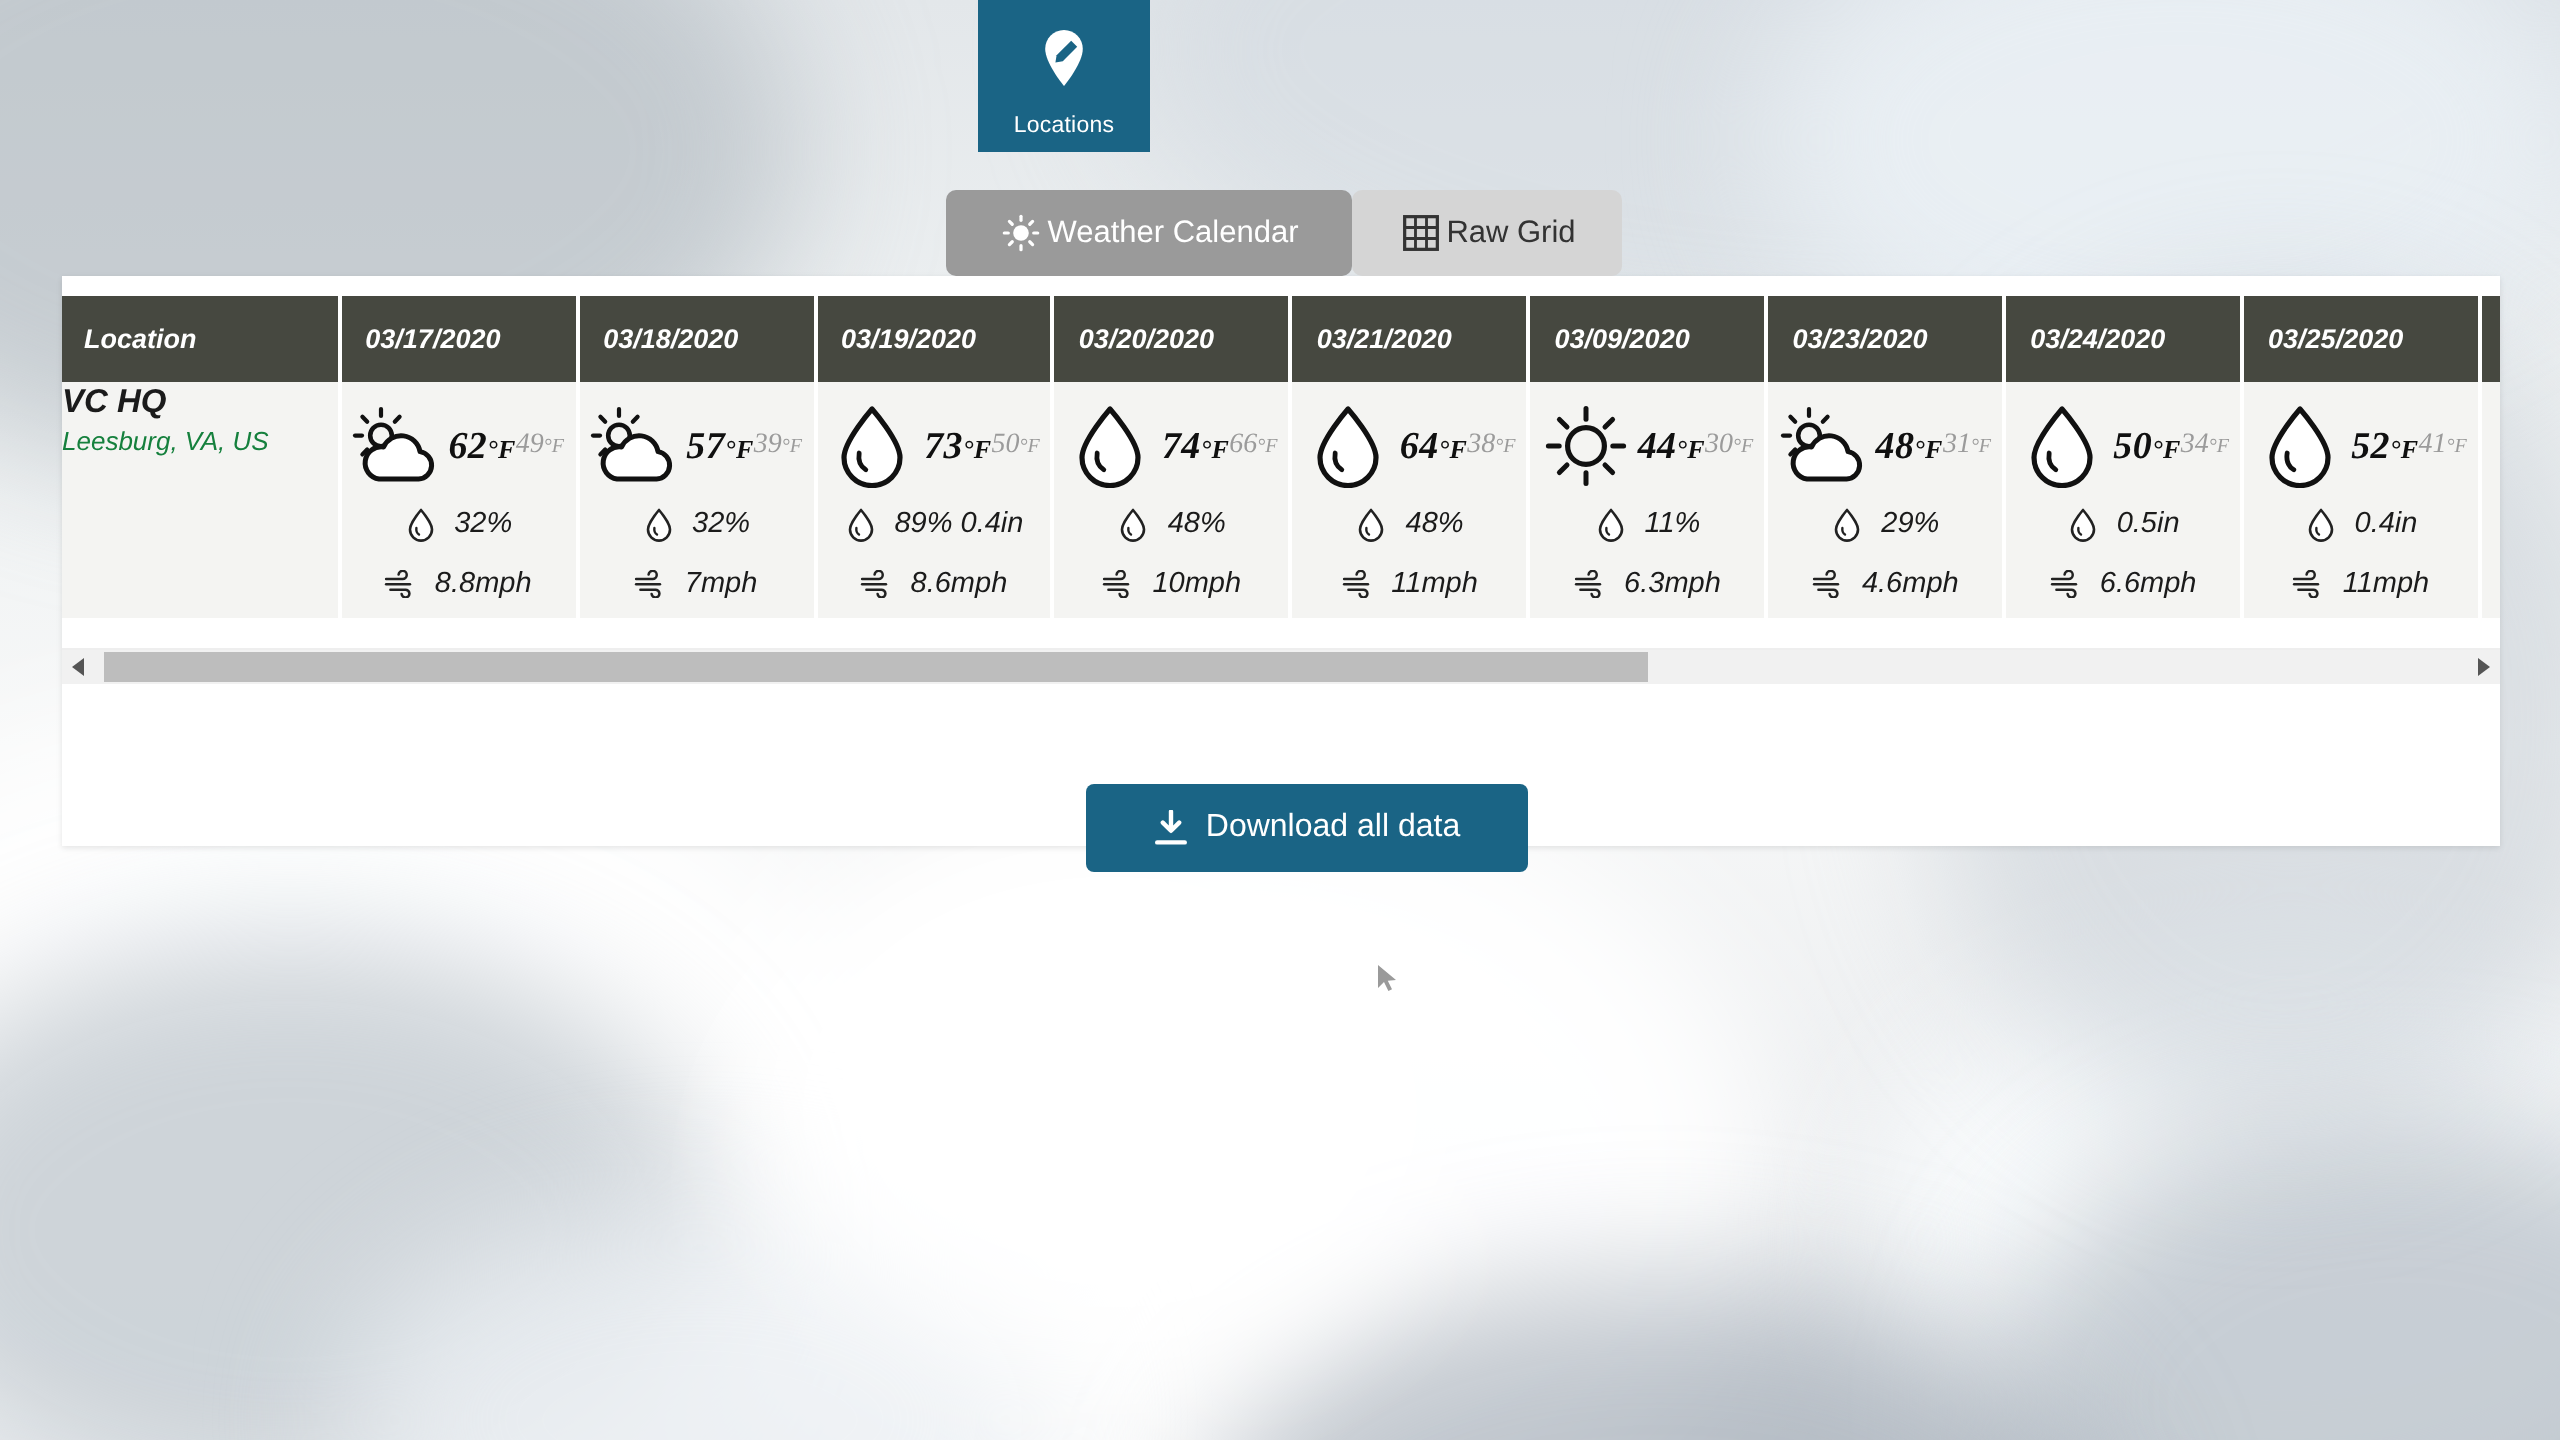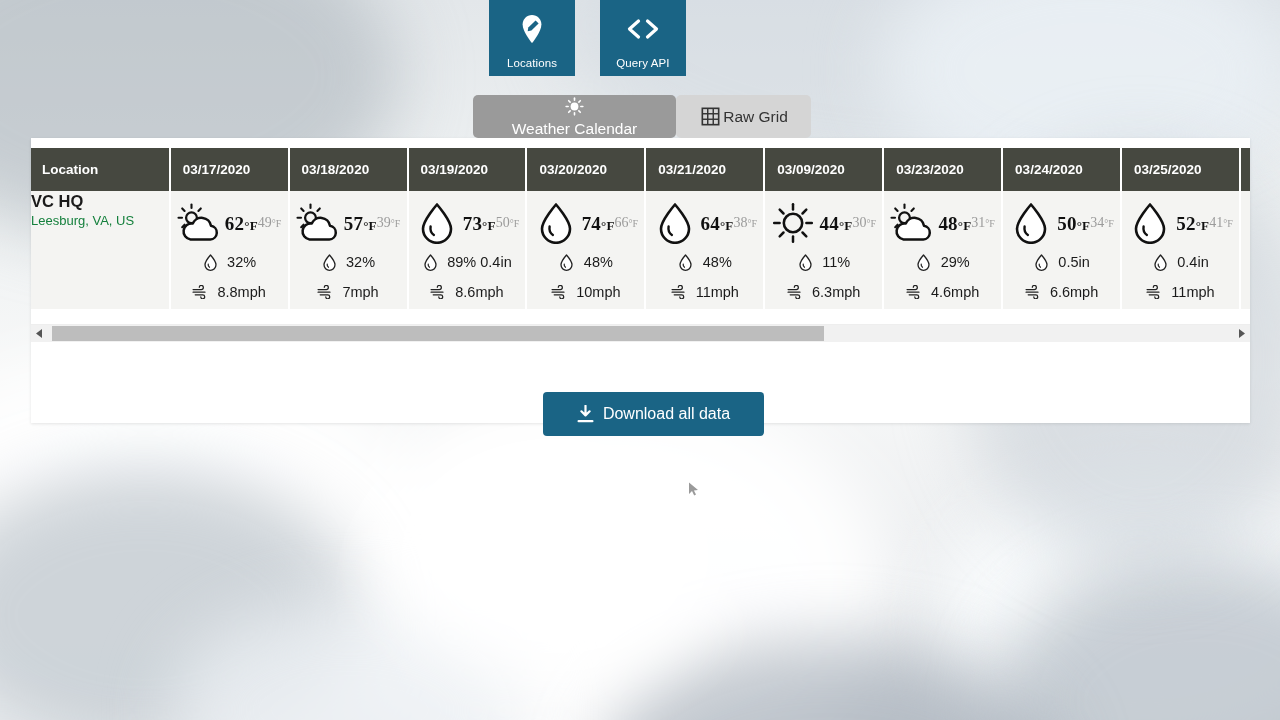--- a/index.html
+++ b/index.html
@@ -34,28 +34,28 @@
   
   .tabs{
     position:absolute;top:95px;left:473px;width:338px;height:43px;
     display:flex;z-index:5;
   }
   .tab{
     display:flex;align-items:center;justify-content:center;gap:2px;
     border-radius:5px;cursor:pointer;box-sizing:border-box;
     font-size:15.5px;
   }
-  .tab.active{width:203px;background:#9a9a9a;color:#ffffff;flex-direction:column;}
+  .tab.active{width:203px;background:#9a9a9a;color:#ffffff;}
   .tab.inactive{width:135px;background:#d5d5d5;color:#333333;}
   .tab .tic{display:flex;align-items:center;justify-content:center;width:22px;height:22px;}
 
   
   .panel{
     position:absolute;left:31px;top:138px;width:1219px;height:285px;
-    background:#ffffff;z-index:4;box-shadow:0 1px 3px rgba(0,0,0,.10);
+    background:#ffffff;z-index:4;box-shadow:0 1px 3px rgba(0,0,0,.10);font-style:italic;
   }
 
   .table-wrap{position:absolute;left:0;top:10px;width:1219px;height:310px;overflow:hidden;}
   .wtable{border-collapse:separate;border-spacing:0;table-layout:fixed;width:1329px;}
 
   .wtable thead th{
     background:#464840;color:#ffffff;font-size:13.5px;font-weight:bold;
     height:43px;text-align:left;padding:0 0 0 12px;box-sizing:border-box;
     border-right:2px solid #ffffff;white-space:nowrap;
   }
@@ -129,29 +129,20 @@
     <span class="ic">
       <svg width="26" height="30" viewBox="0 0 26 30">
         <path d="M13 1C7.8 1 3.6 5.2 3.6 10.4c0 6.9 8.1 17 9.4 18.6 1.3-1.6 9.4-11.7 9.4-18.6C22.4 5.2 18.2 1 13 1z" fill="#ffffff"></path>
         <path d="M16.6 6.4 9.3 13.6l-.6 3.7 3.7-.7 7.2-7.2z" fill="#1a6485"></path>
       </svg>
     </span>
     <span class="lbl">Locations</span>
   </button>
 
 
-  <button class="act-btn">
-    <span class="ic">
-      <svg width="34" height="22" viewBox="0 0 34 22">
-        <path d="M12.5 3 3.5 11l9 8" fill="none" stroke="#ffffff" stroke-width="3.2" stroke-linecap="round" stroke-linejoin="round"></path>
-        <path d="M21.5 3l9 8-9 8" fill="none" stroke="#ffffff" stroke-width="3.2" stroke-linecap="round" stroke-linejoin="round"></path>
-      </svg>
-    </span>
-    <span class="lbl">Query API</span>
-  </button>
 </div>
 
 <div class="tabs">
   <div class="tab active">
     <span class="tic">
       <svg width="19" height="19" viewBox="0 0 20 20">
         <circle cx="10" cy="10" r="4.1" fill="#ffffff"></circle>
         <g stroke="#ffffff" stroke-width="1.7" stroke-linecap="round">
           <line x1="10" y1="1.2" x2="10" y2="3.3"></line>
             <line x1="10" y1="16.7" x2="10" y2="18.8"></line>

